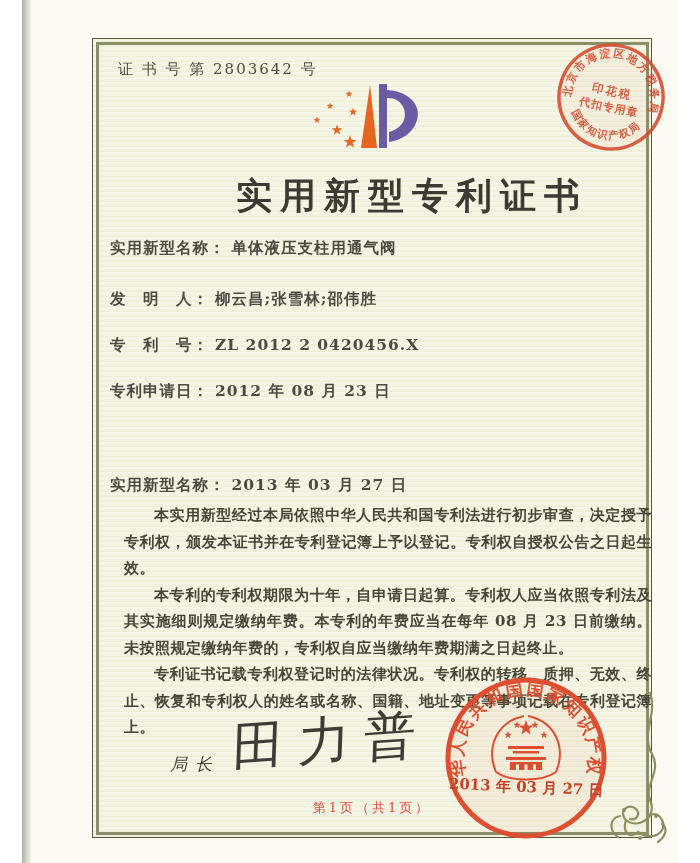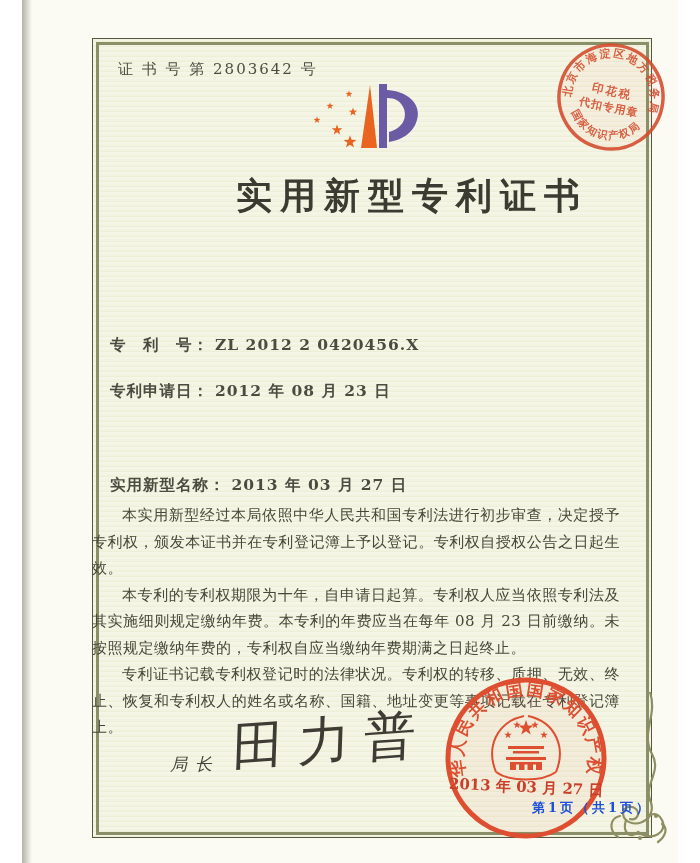--- a/index.html
+++ b/index.html
@@ -22,30 +22,30 @@
   .cert-no{position:absolute;left:96px;top:60px;font-size:15px;letter-spacing:2px;color:#4c4c40;}
   .title{position:absolute;left:70px;width:560px;top:148px;text-align:center;
     font-size:36px;font-weight:bold;letter-spacing:8px;color:#3b3b32;margin-left:40px;}
   .logo{position:absolute;left:283px;top:82px;width:134px;height:72px;}
   .tax-stamp{position:absolute;left:530px;top:38px;width:118px;height:118px;
     transform:rotate(12deg);opacity:.88;}
   .field-row{position:absolute;left:88px;width:534px;font-size:15.5px;font-weight:600;color:#4b4b40;white-space:nowrap;}
   .field-label{letter-spacing:1px;}
   .field-value{margin-left:6px;letter-spacing:1px;}
   .r0{top:238px}.r1{top:289px}.r2{top:335px}.r3{top:381px}.r4{top:429px}.r5{top:475px}
-  .paras{position:absolute;left:70px;top:502px;width:528px;}
+  .paras{position:absolute;left:102px;top:502px;width:528px;font-weight:bold;}
   .paras p{margin:0;font-size:15px;line-height:26.5px;text-indent:2em;
     text-align:justify;color:#474739;letter-spacing:.5px;}
   .sig-title{position:absolute;left:148px;top:753px;font-size:17px;letter-spacing:8px;color:#44443a;font-style:italic;}
   .sig-name{position:absolute;left:210px;top:706px;font-size:52px;letter-spacing:14px;
     color:#2f2d26;transform:rotate(-4deg) skewX(-6deg);opacity:.92;}
   .seal{position:absolute;left:418px;top:672px;width:172px;height:172px;}
   .flourish{position:absolute;left:566px;top:692px;width:95px;height:160px;}
-  .footer{position:absolute;left:70px;width:560px;top:799px;text-align:right;
-    font-size:13px;letter-spacing:3px;color:#1d4ed8;font-weight:bold;}
+  .footer{position:absolute;left:70px;width:560px;top:799px;text-align:center;
+    font-size:13px;letter-spacing:3px;color:#ef4444;}
   svg text{font-family:"DejaVu Serif","Liberation Serif",serif;}
 </style>
 </head>
 <body>
 
 <div class="page">
 
   <div class="scan-edge"></div>
 
   <div class="frame-outer">
@@ -82,20 +82,26 @@
     </text>
     <text font-size="10.5" letter-spacing="1.5" fill="#d44a2b" font-weight="bold">
       <textPath href="#taxBot" startOffset="50%" text-anchor="middle">国家知识产权局</textPath>
     </text>
     <text x="59" y="57" font-size="11.5" letter-spacing="2" fill="#d44a2b" font-weight="bold" text-anchor="middle">印花税</text>
     <text x="59" y="73" font-size="11" letter-spacing="1" fill="#d44a2b" font-weight="bold" text-anchor="middle">代扣专用章</text>
   </svg>
 
   <h1 class="title">实用新型专利证书</h1>
 
+  <div class="field-row r0">
+    <span class="field-label">实用新型名称：</span><span class="field-value">单体液压支柱用通气阀</span>
+  </div>
+  <div class="field-row r1">
+    <span class="field-label">发　明　人：</span><span class="field-value">柳云昌;张雪林;邵伟胜</span>
+  </div>
   <div class="field-row r2">
     <span class="field-label">专　利　号：</span><span class="field-value">ZL 2012 2 0420456.X</span>
   </div>
   <div class="field-row r3">
     <span class="field-label">专利申请日：</span><span class="field-value">2012 年 08 月 23 日</span>
   </div>
   <div class="field-row r5">
     <span class="field-label">实用新型名称：</span><span class="field-value">2013 年 03 月 27 日</span>
   </div>
 

